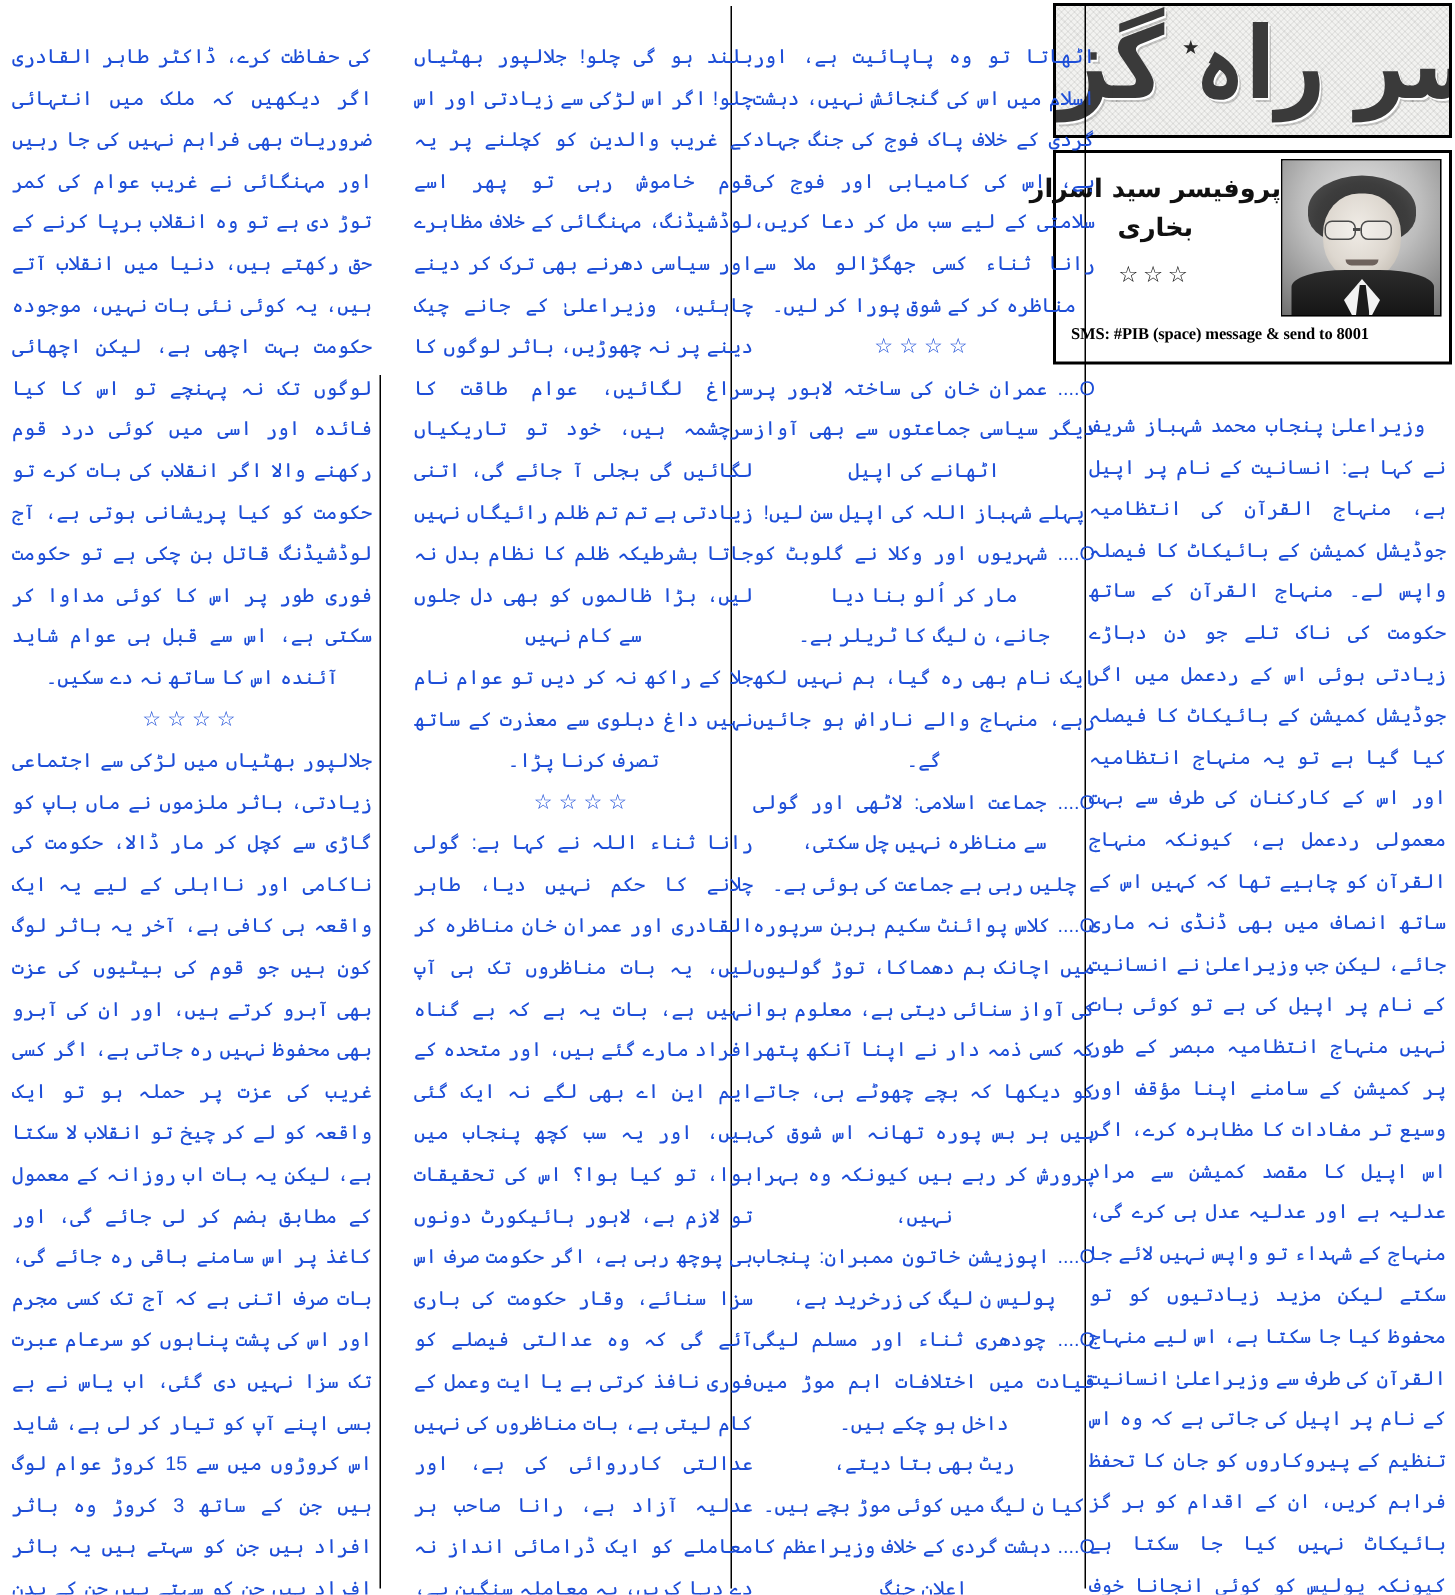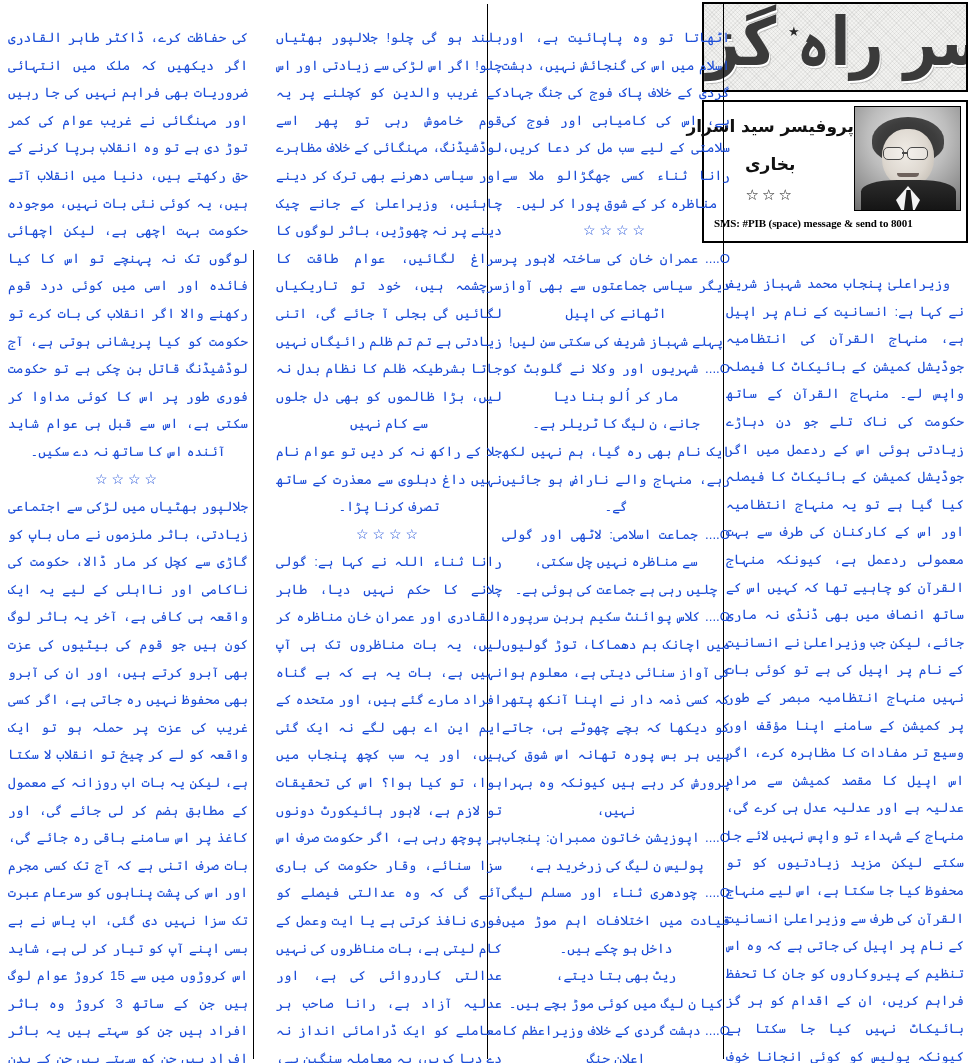--- a/index.html
+++ b/index.html
@@ -143,21 +143,21 @@
     direction:rtl;
   }
   .author-name-1,.author-name-2{
     font-family:"DejaVu Sans","Liberation Sans",sans-serif;
     font-size:17px;
     font-weight:600;
     line-height:1.5;
     color:#111;
     white-space:nowrap;
   }
-  .author-name-2{margin-top:12px;}
+  .author-name-2{margin-top:0;}
   .author-stars{
     margin-top:9px;
     font-size:15px;
     letter-spacing:3px;
     color:#111;
   }
   .sms-line{
     margin-top:3px;
     direction:ltr;
     font-family:"Liberation Serif","DejaVu Serif",serif;
@@ -273,21 +273,21 @@
     <div class="col col-2">
         <p class="para">بلند ہو گی چلو! جلالپور بھٹیاں چلو! اگر اس لڑکی سے زیادتی اور اس کے غریب والدین کو کچلنے پر یہ قوم خاموش رہی تو پھر اسے لوڈشیڈنگ، مہنگائی کے خلاف مظاہرے اور سیاسی دھرنے بھی ترک کر دینے چاہئیں، وزیراعلیٰ کے جانے چیک دینے پر نہ چھوڑیں، باثر لوگوں کا سراغ لگائیں، عوام طاقت کا سرچشمہ ہیں، خود تو تاریکیاں لگائیں گی بجلی آ جائے گی، اتنی زیادتی ہے تم تم ظلم رائیگاں نہیں جاتا بشرطیکہ ظلم کا نظام بدل نہ لیں، بڑا ظالموں کو بھی دل جلوں سے کام نہیں</p>
         <p class="para">جلا کے راکھ نہ کر دیں تو عوام نام نہیں داغ دہلوی سے معذرت کے ساتھ تصرف کرنا پڑا۔</p>
         <div class="sep">☆☆☆☆</div>
         <p class="para">رانا ثناء اللہ نے کہا ہے: گولی چلانے کا حکم نہیں دیا، طاہر القادری اور عمران خان مناظرہ کر لیں، یہ بات مناظروں تک ہی آپ نہیں ہے، بات یہ ہے کہ بے گناہ افراد مارے گئے ہیں، اور متحدہ کے ایم این اے بھی لگے نہ ایک گئی ہیں، اور یہ سب کچھ پنجاب میں ہوا، تو کیا ہوا؟ اس کی تحقیقات تو لازم ہے، لاہور ہائیکورٹ دونوں ہی پوچھ رہی ہے، اگر حکومت صرف اس سزا سنائے، وقار حکومت کی باری آئے گی کہ وہ عدالتی فیصلے کو فوری نافذ کرتی ہے یا ایت وعمل کے کام لیتی ہے، بات مناظروں کی نہیں عدالتی کارروائی کی ہے، اور عدلیہ آزاد ہے، رانا صاحب ہر معاملے کو ایک ڈرامائی انداز نہ دے دیا کریں، یہ معاملہ سنگین ہے، حکومت پنجاب اس پر طاہر القادری اور عمران خان کے خدشات کا ازالہ کرے، پولیس کو آخر کیا آڑ دیے، اینٹ کا جواب گولی نہیں فائر کھولنے کا اختیار دیا گیا، اینٹ پتھر ہے، تو بھی اس صورت میں جب کوئی کسی کے گھر میں اینٹیں پھینکے، منہاج القرآن ایک دینی تعلیمی جماعت ہے تو سیاست کا چکنپن سے اس پاک کا دیکھنا چاہتی ہے، اس لیے اس اتنا چھیز رہا جائے کہ وہ چھتر</p>
       </div>
     <div class="col col-3">
         <p class="para">اٹھاتا تو وہ پاپائیت ہے، اور اسلام میں اس کی گنجائش نہیں، دہشت گردی کے خلاف پاک فوج کی جنگ جہاد ہے، اس کی کامیابی اور فوج کی سلامتی کے لیے سب مل کر دعا کریں، رانا ثناء کسی جھگڑالو ملا سے مناظرہ کر کے شوق پورا کر لیں۔</p>
         <div class="sep">☆☆☆☆</div>
         <p class="para">O.... عمران خان کی ساختہ لاہور پر دیگر سیاسی جماعتوں سے بھی آواز اٹھانے کی اپیل</p>
-        <p class="para">پہلے شہباز شریف کی سکتی سن لیں!</p>
+        <p class="para">پہلے شہباز اللہ کی اپیل سن لیں!</p>
         <p class="para">O.... شہریوں اور وکلا نے گلوبٹ کو مار کر اُلو بنا دیا</p>
         <p class="para">جانے، ن لیگ کا ٹریلر ہے۔</p>
         <p class="para">ایک نام بھی رہ گیا، ہم نہیں لکھ رہے، منہاج والے ناراض ہو جائیں گے۔</p>
         <p class="para">O.... جماعت اسلامی: لاٹھی اور گولی سے مناظرہ نہیں چل سکتی،</p>
         <p class="para">چلیں رہی ہے جماعت کی ہوئی ہے۔</p>
         <p class="para">O.... کلاس پوائنٹ سکیم ہربن سرپورہ میں اچانک بم دھماکا، توڑ گولیوں کی آواز سنائی دیتی ہے، معلوم ہوا کہ کسی ذمہ دار نے اپنا آنکھ پتھر کو دیکھا کہ بچے چھوٹے ہی، جاتے ہیں ہر بس پورہ تھانہ اس شوق کی پرورش کر رہے ہیں کیونکہ وہ بہرا نہیں،</p>
         <p class="para">O.... اپوزیشن خاتون ممبران: پنجاب پولیس ن لیگ کی زرخرید ہے،</p>
         <p class="para">O.... چودھری ثناء اور مسلم لیگی قیادت میں اختلافات اہم موڑ میں داخل ہو چکے ہیں۔</p>
         <p class="para">ریٹ بھی بتا دیتے،</p>
         <p class="para">کیا ن لیگ میں کوئی موڑ بچے ہیں۔</p>

